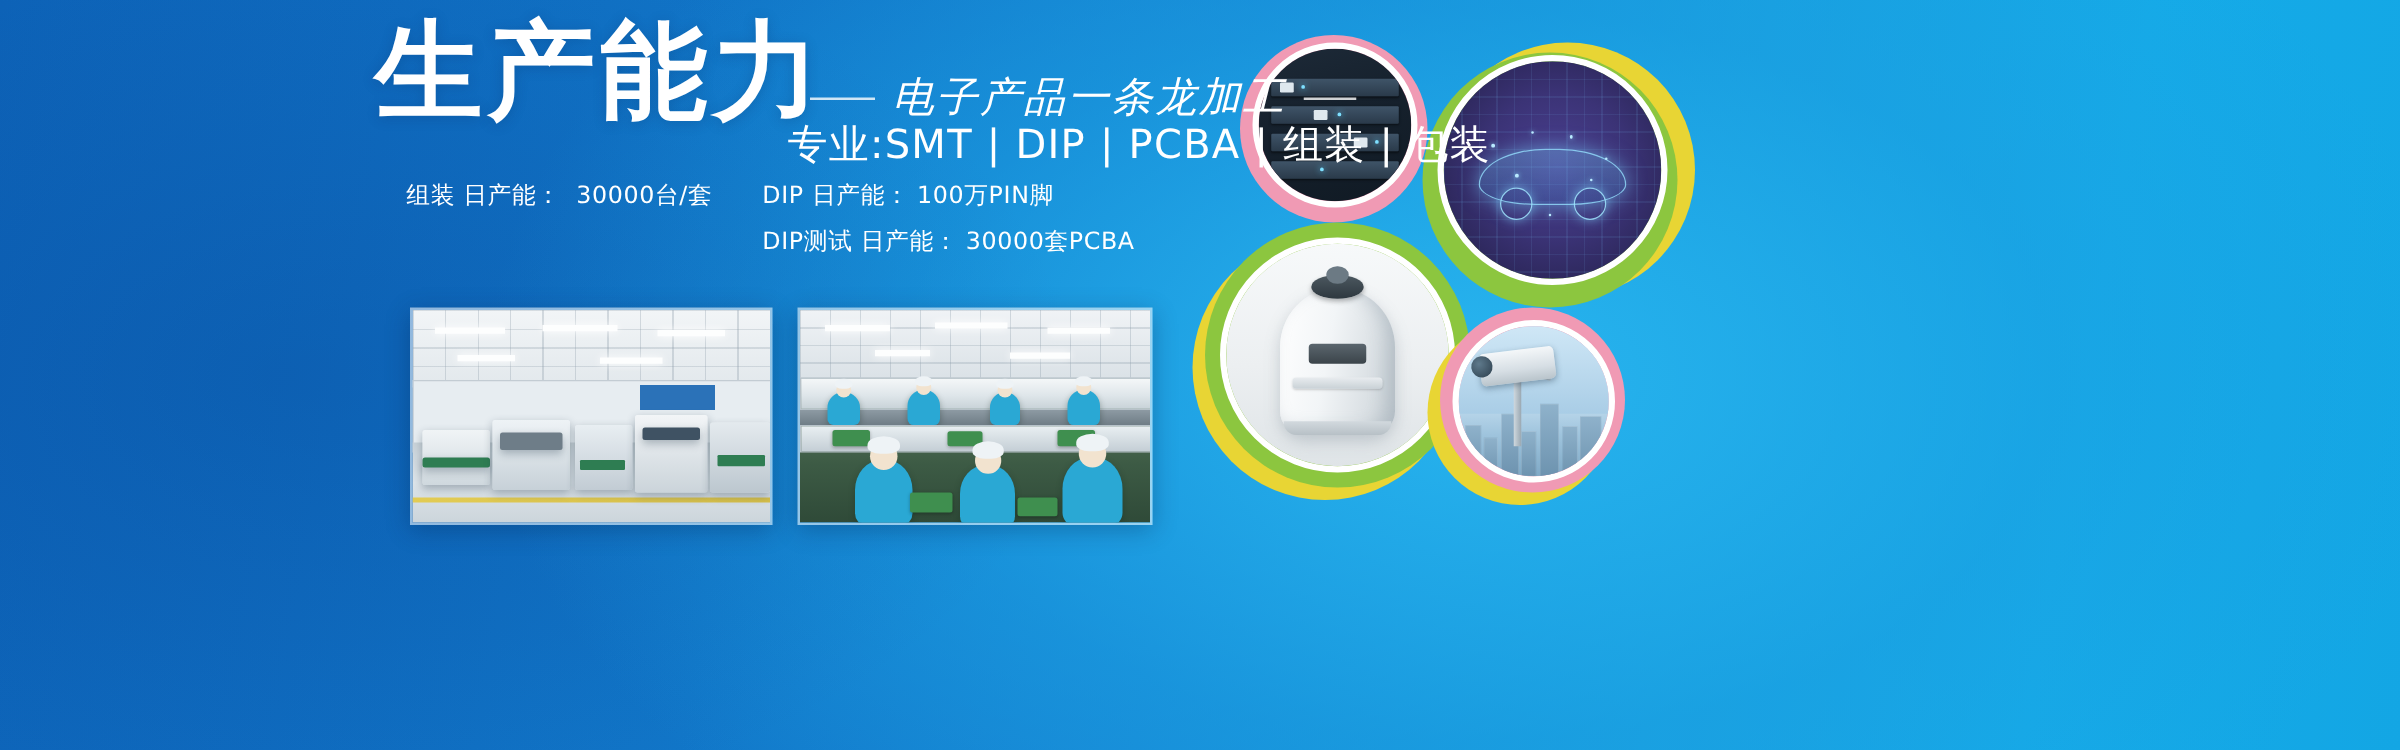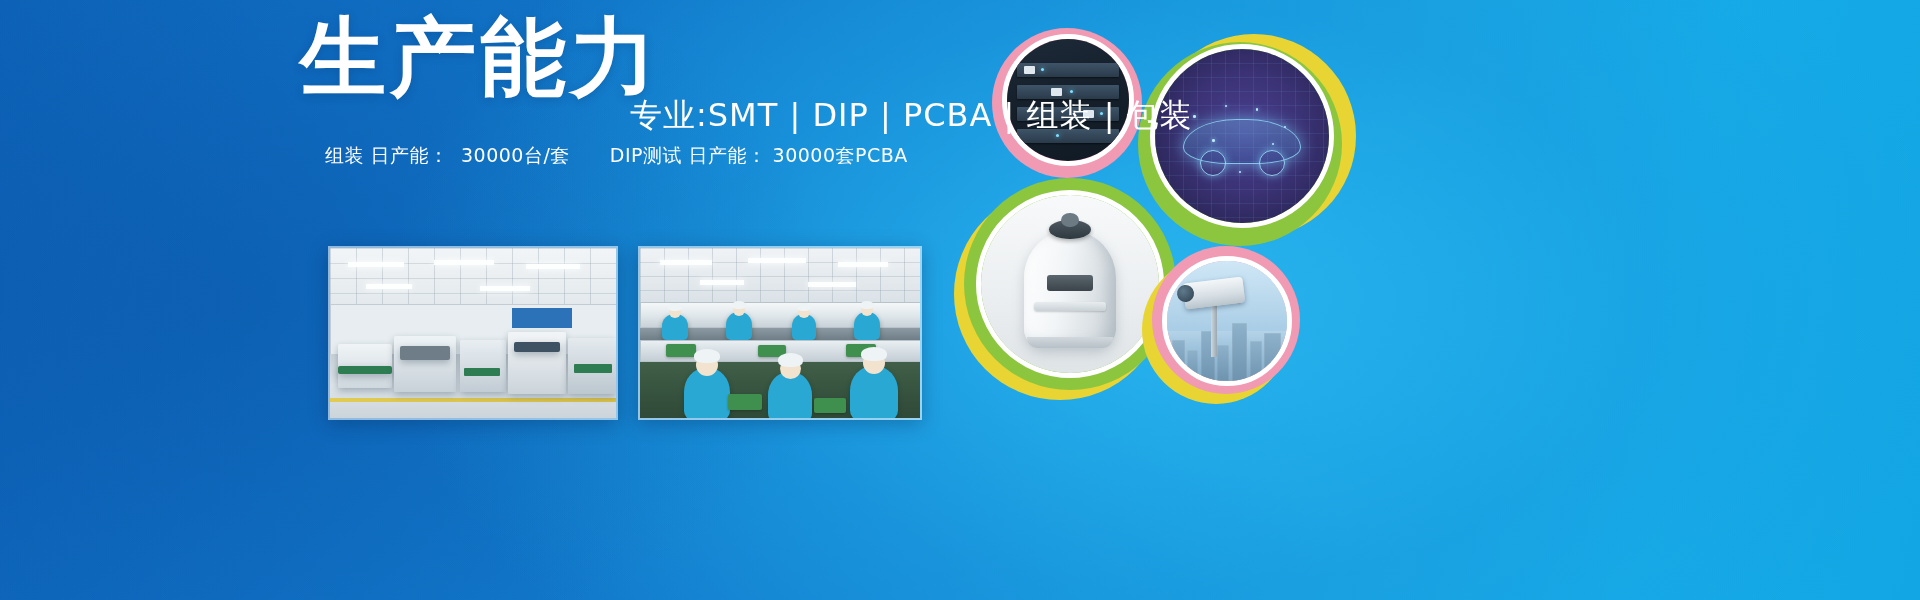--- a/index.html
+++ b/index.html
@@ -147,31 +147,39 @@
   .cam-arm{position:absolute;left:40%;top:30%;width:22%;height:4%;background:#bcc7cf;transform:rotate(12deg);}
 </style>
 </head>
 <body>
 
 <div id="banner">
 
   <div class="title-wrap">
     <div class="main-title">生产能力</div>
 
+    <div class="sub-line-1">
+      <span class="dash"></span>
+      <span class="sub-text-1">电子产品一条龙加工</span>
+      <span class="dash short"></span>
+    </div>
 
     <div class="sub-line-2">专业:SMT | DIP | PCBA | 组装 | 包装</div>
   </div>
 
   <div class="specs">
     <div class="spec-col col-a">
       <div class="spec-row">
         <span class="spec-label">组装 日产能：</span><span class="spec-value">30000台/套</span>
       </div>
     </div>
     <div class="spec-col col-b">
+      <div class="spec-row">
+        <span class="spec-label">DIP 日产能：</span><span class="spec-value">100万PIN脚</span>
+      </div>
       <div class="spec-row">
         <span class="spec-label">DIP测试 日产能：</span><span class="spec-value">30000套PCBA</span>
       </div>
     </div>
   </div>
 
   <div class="photo" id="photo-smt">
     <div class="ph-smt-bg"></div>
     <div class="ph-ceiling"></div>
     <div class="ph-ceil-grid"></div>

